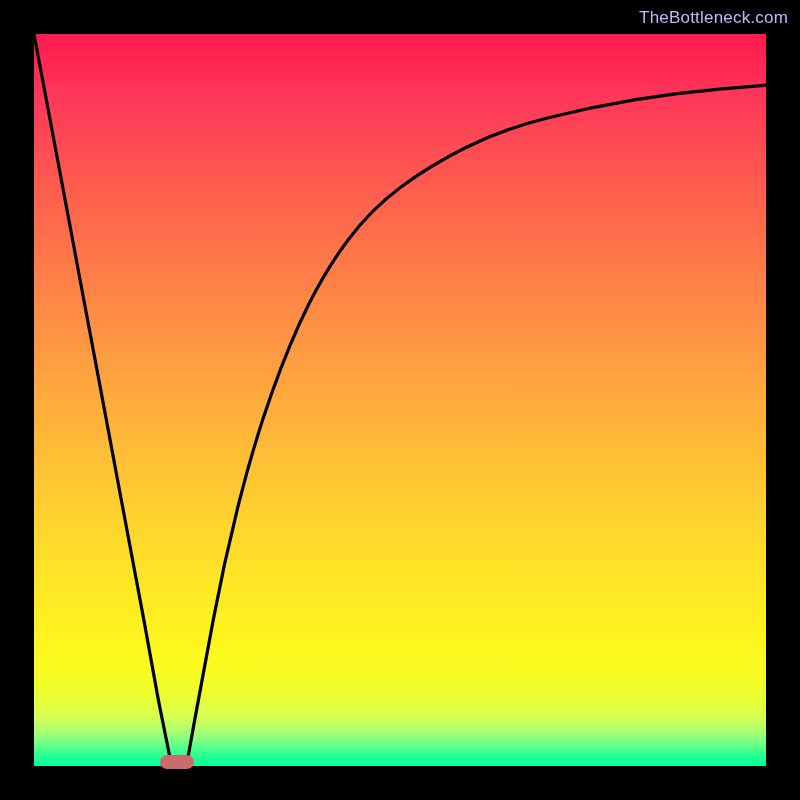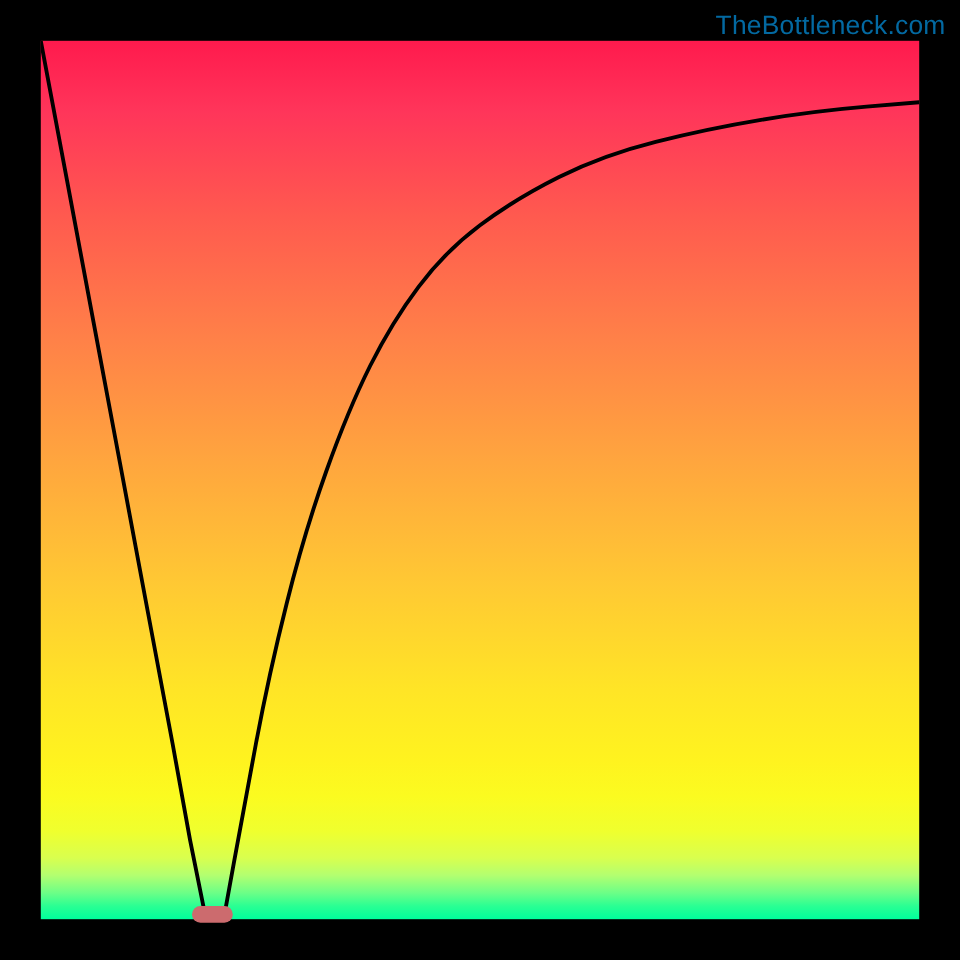--- a/index.html
+++ b/index.html
@@ -37,23 +37,23 @@
       #b3ff70 95%,
       #6cff87 97%,
       #2aff93 98.5%,
       #00ff9c 100%
     );
   }
   .watermark {
     position: absolute;
     top: 8px;
     right: 12px;
-    color: #0369a1;
+    color: #c4b5fd;
     font-family: Arial, Helvetica, sans-serif;
-    font-size: 22px;
+    font-size: 17px;
     font-weight: 400;
     letter-spacing: 0.2px;
     user-select: none;
     margin-left: 14px;
   }
   svg.curves {
     position: absolute;
     left: 0;
     top: 0;
     width: 732px;

